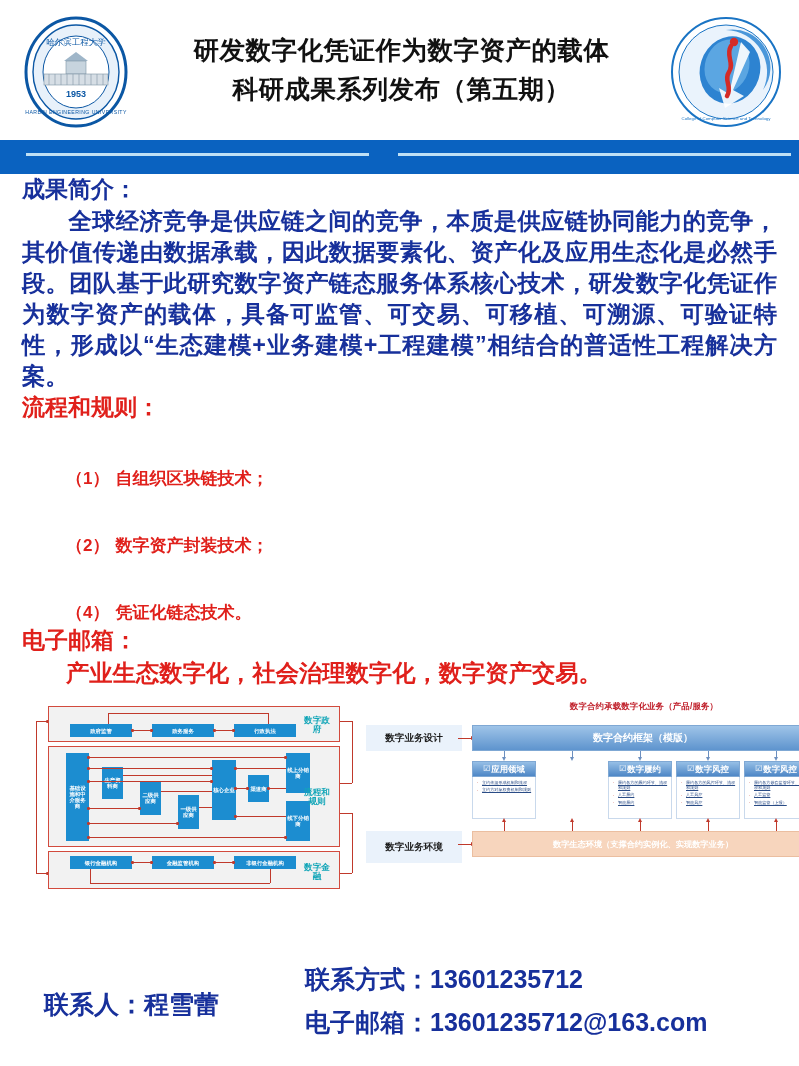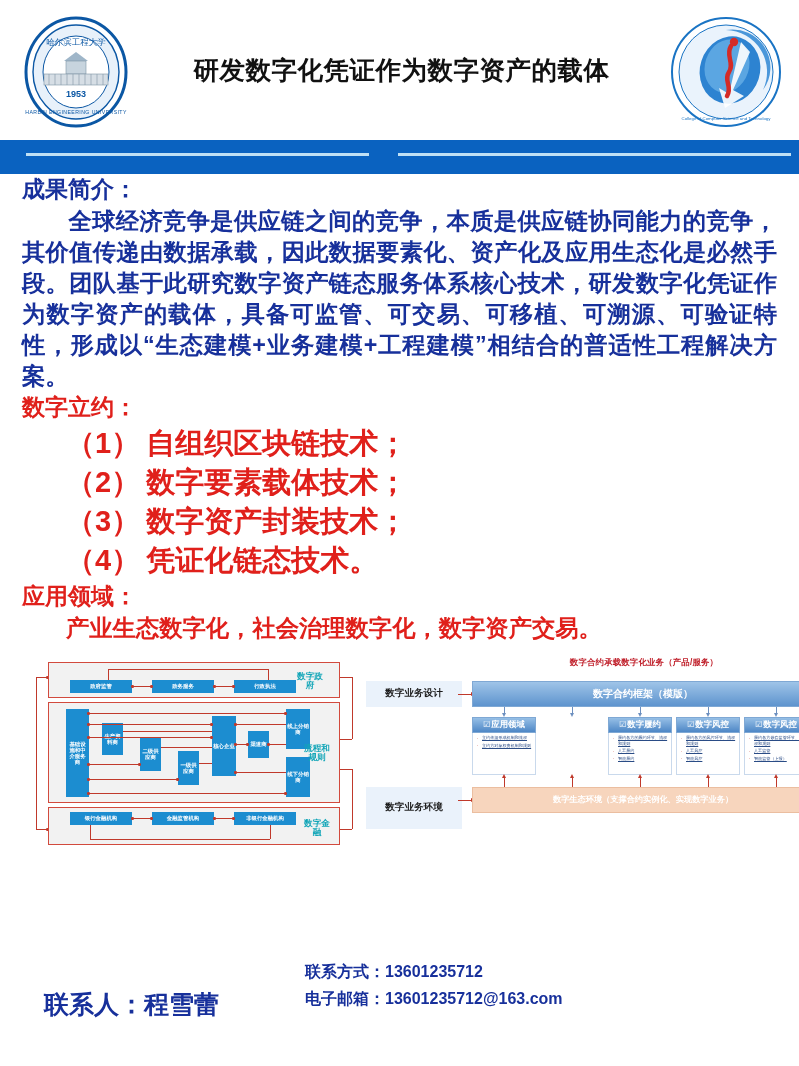--- a/index.html
+++ b/index.html
@@ -46,22 +46,23 @@
   .sec-head { font-size: 23px; font-weight: bold; line-height: 1.38; }
   .sec-head.blue { color: #17309B; }
   .sec-head.red  { color: #E0201B; }
   .para {
     color: #17309B; font-size: 23.3px; font-weight: bold;
     line-height: 1.335; text-align: justify; text-justify: inter-ideograph;
     text-indent: 2em;
   }
   .klist { margin-left: 44px; }
   .klist .kitem {
-    color: #E0201B; font-size: 29px; font-weight: bold; line-height: 1.35;
+    color: #E0201B; font-size: 17px; font-weight: bold; line-height: 1.35;
     white-space: nowrap;
+    margin-top: 44px;
   }
   .klist .kitem .num { margin-right: 6px; }
   .applied {
     color: #E0201B; font-size: 23.3px; font-weight: bold;
     margin-left: 44px; line-height: 1.4; white-space: nowrap;
   }
 
   
   .figures { position: relative; height: 210px; margin-top: 14px; }
   .fig-left  { position: absolute; left: 8px;  top: 0px; width: 332px; height: 200px; }
@@ -149,21 +150,21 @@
   }
 
   
   .contact { position: absolute; left: 0; bottom: 22px; width: 799px; height: 86px; }
   .contact .person {
     position: absolute; left: 44px; top: 30px;
     color: #17309B; font-size: 25px; font-weight: bold; white-space: nowrap;
   }
   .contact .lines { position: absolute; left: 305px; top: 0px; }
   .contact .lines div {
-    color: #17309B; font-size: 16px; font-weight: bold;
+    color: #17309B; font-size: 25px; font-weight: bold;
     line-height: 1.7; white-space: nowrap;
   }
 </style>
 </head>
 <body>
 
 <div id="poster">
 
   <div class="header">
 
@@ -186,20 +187,21 @@
         <line x1="75" y1="58" x2="75" y2="69"></line>
           <line x1="81" y1="58" x2="81" y2="69"></line>
       </g>
       <text x="54" y="29" text-anchor="middle" font-size="8.5" fill="#0B57A4" font-family="'Liberation Serif',serif">哈尔滨工程大学</text>
       <text x="54" y="81" text-anchor="middle" font-size="9" fill="#0B57A4" font-weight="bold" font-family="'Liberation Sans',sans-serif">1953</text>
       <text x="54" y="98" text-anchor="middle" font-size="5.2" fill="#0B57A4" letter-spacing=".4" font-family="'Liberation Sans',sans-serif">HARBIN ENGINEERING UNIVERSITY</text>
     </svg>
 
     <div class="header-titles">
       <div class="l1">研发数字化凭证作为数字资产的载体</div>
+      <div class="l2">科研成果系列发布（第五期）</div>
     </div>
 
     <svg class="logo-right" viewBox="0 0 118 112">
       <ellipse cx="59" cy="56" rx="54" ry="54" fill="#ffffff" stroke="#1A74C4" stroke-width="2"></ellipse>
       <ellipse cx="59" cy="56" rx="47" ry="47" fill="#EAF3FC" stroke="#1A74C4" stroke-width="1"></ellipse>
       <path d="M59 14 A42 42 0 0 1 96 74 A38 38 0 0 0 59 14 Z" fill="#2E86D4" opacity=".85"></path>
       <ellipse cx="63" cy="54" rx="30" ry="34" fill="#2D83D1" transform="rotate(18 63 54)"></ellipse>
       <ellipse cx="60" cy="50" rx="22" ry="27" fill="#5BA6E2" transform="rotate(18 60 50)"></ellipse>
       <path d="M74 26 L83 36 L66 74 L77 80 L58 92 L52 72 L62 78 Z" fill="#ffffff" opacity=".9"></path>
       <path d="M64 30 C58 40 68 47 62 56 C56 65 66 70 60 80" stroke="#D42B27" stroke-width="4.5" fill="none" stroke-linecap="round"></path>
@@ -212,37 +214,34 @@
     <div class="band-rule a"></div>
     <div class="band-rule b"></div>
   </div>
 
   <div class="content">
 
 
     <div class="sec-head blue">成果简介：</div>
     <div class="para">全球经济竞争是供应链之间的竞争，本质是供应链协同能力的竞争，其价值传递由数据承载，因此数据要素化、资产化及应用生态化是必然手段。团队基于此研究数字资产链态服务体系核心技术，研发数字化凭证作为数字资产的载体，具备可监管、可交易、可移植、可溯源、可验证特性，形成以“生态建模+业务建模+工程建模”相结合的普适性工程解决方案。</div>
 
-    <div class="sec-head red">数字立约：</div>
+    <div class="sec-head red">流程和规则：</div>
     <div class="klist">
       <div class="kitem">
         <span class="num">（1）</span><span>自组织区块链技术；</span>
       </div>
       <div class="kitem">
-        <span class="num">（2）</span><span>数字要素载体技术；</span>
-      </div>
-      <div class="kitem">
-        <span class="num">（3）</span><span>数字资产封装技术；</span>
+        <span class="num">（2）</span><span>数字资产封装技术；</span>
       </div>
       <div class="kitem">
         <span class="num">（4）</span><span>凭证化链态技术。</span>
       </div>
     </div>
 
-    <div class="sec-head red">应用领域：</div>
+    <div class="sec-head red">电子邮箱：</div>
     <div class="applied">产业生态数字化，社会治理数字化，数字资产交易。</div>
 
     <div class="figures">
 
       <div class="fig-left">
         <div class="scd">
 
           <div class="wire v" style="left:6px;  top:18px; height:152px;"></div>
           <div class="wire h" style="left:6px;  top:18px; width:12px;"></div>
           <div class="wire h" style="left:6px;  top:170px; width:12px;"></div>
@@ -266,21 +265,21 @@
           <div class="wire v" style="left:238px; top:10px; height:11px;"></div>
           <div class="scd-box" style="left:40px; top:21px; width:62px; height:13px;">政府监管</div>
           <div class="scd-box" style="left:122px; top:21px; width:62px; height:13px;">政务服务</div>
           <div class="scd-box" style="left:204px; top:21px; width:62px; height:13px;">行政执法</div>
           <div class="wire h" style="left:102px; top:27px; width:20px;"></div>
           <div class="wire h" style="left:184px; top:27px; width:20px;"></div>
           <div class="dot" style="left:101px; top:26px;"></div>
           <div class="dot" style="left:120px; top:26px;"></div>
           <div class="dot" style="left:183px; top:26px;"></div>
           <div class="dot" style="left:202px; top:26px;"></div>
-          <div class="scd-lbl" style="left:263px; top:13px; width:34px;">数字政府</div>
+          <div class="scd-lbl" style="left:270px; top:13px; width:34px;">数字政府</div>
 
           <div class="scd-band" style="left:18px; top:43px; width:292px; height:101px;"></div>
 
           <div class="scd-box" style="left:36px; top:50px; width:23px; height:88px;">基础设施和中介服务商</div>
           <div class="scd-box" style="left:72px; top:64px; width:21px; height:32px;">生产资料商</div>
           <div class="scd-box" style="left:110px; top:78px; width:21px; height:34px;">二级供应商</div>
           <div class="scd-box" style="left:148px; top:92px; width:21px; height:34px;">一级供应商</div>
           <div class="scd-box" style="left:182px; top:57px; width:24px; height:60px;">核心企业</div>
           <div class="scd-box" style="left:218px; top:72px; width:21px; height:27px;">渠道商</div>
           <div class="scd-box" style="left:256px; top:50px; width:24px; height:40px;">线上分销商</div>
@@ -407,21 +406,21 @@
               </ul>
             </div>
           </div>
 
           <div class="cd-tick" style="left:138px; top:120px; height:10px;"></div>
           <div class="cd-tick" style="left:206px; top:120px; height:10px;"></div>
           <div class="cd-tick" style="left:274px; top:120px; height:10px;"></div>
           <div class="cd-tick" style="left:342px; top:120px; height:10px;"></div>
           <div class="cd-tick" style="left:410px; top:120px; height:10px;"></div>
 
-          <div class="cd-rowlabel" style="top:130px; height:42px;">数字业务环境</div>
+          <div class="cd-rowlabel" style="top:130px; height:32px;">数字业务环境</div>
           <div class="cd-arrow" style="left:92px; top:143px; width:16px;"></div>
           <div class="cd-env" style="top:130px; height:26px;">数字生态环境（支撑合约实例化、实现数字业务）</div>
         </div>
       </div>
     </div>
   </div>
 
   <div class="contact">
     <div class="person">联系人：程雪蕾</div>
     <div class="lines">

